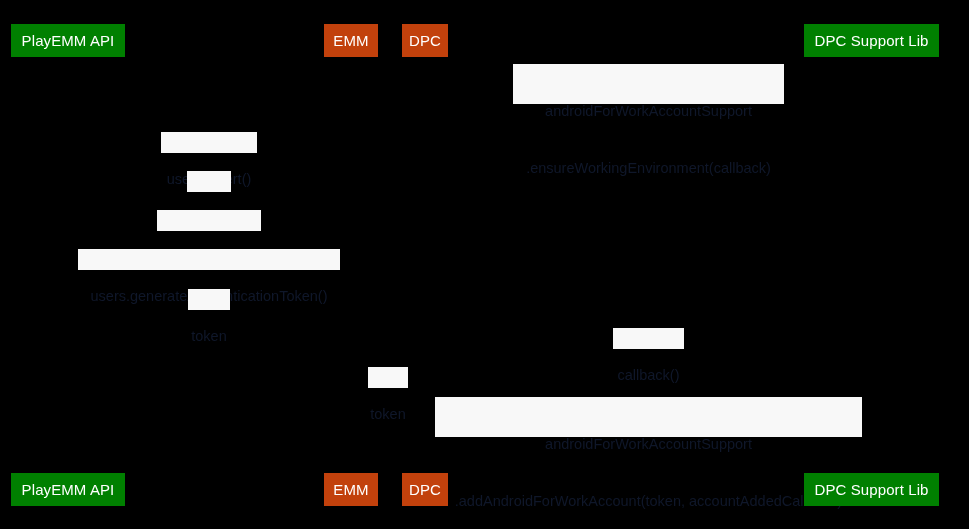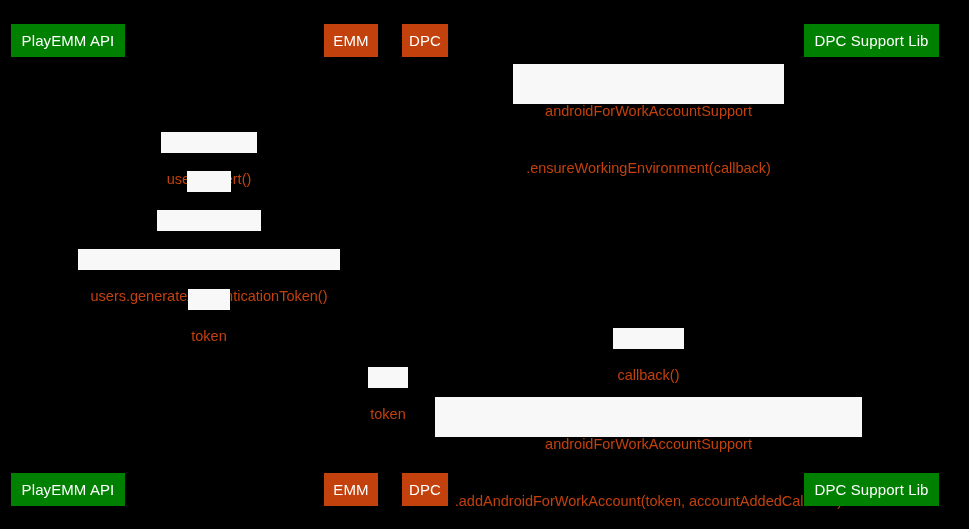--- a/index.html
+++ b/index.html
@@ -26,21 +26,21 @@
     letter-spacing: 0.1px;
     white-space: nowrap;
     box-sizing: border-box;
   }
   .participant.green { background: #008000; }
   .participant.blue  { background: #c2410c; }
 
   .msg {
     position: absolute;
     background: #f8f8f8;
-    color: #c2410c;
+    color: #0f172a;
     font-size: 14.5px;
     line-height: 19px;
     text-align: center;
     white-space: pre;
     box-sizing: border-box;
     padding: 0 2px;
   }
   .msg.two-line { line-height: 19px; }
   .msg span { display: block; }
 </style>

